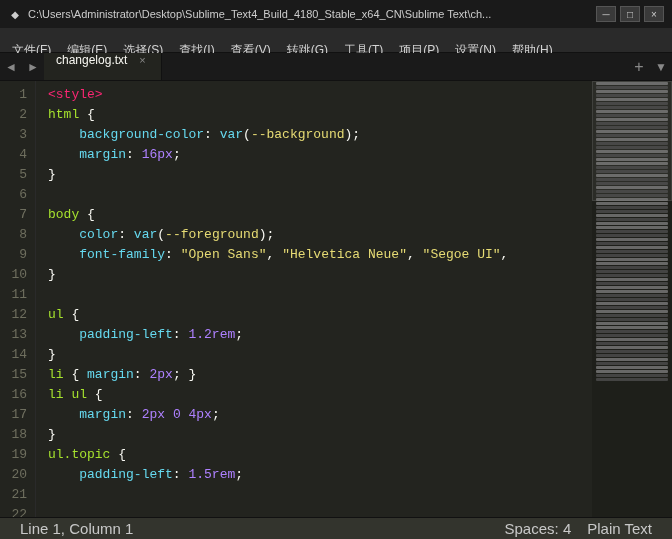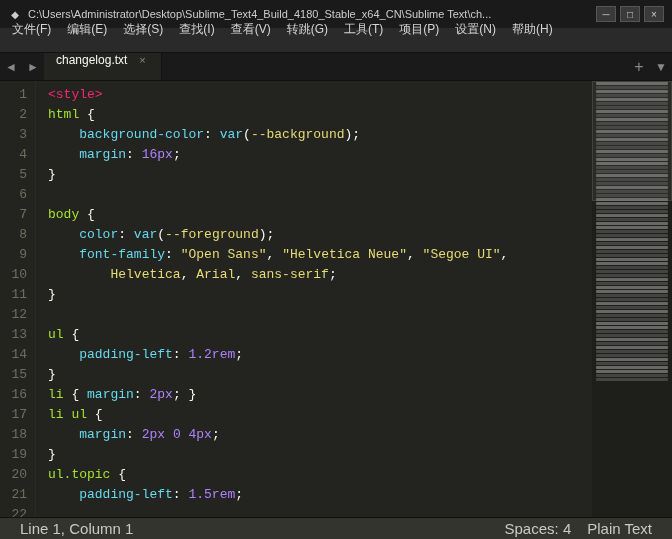--- a/index.html
+++ b/index.html
@@ -60,21 +60,21 @@
       align-items: center;
       justify-content: center;
       cursor: pointer;
     }
 
     
     .menu-bar {
       background: #2a2a2a;
       height: 22px;
       display: flex;
-      align-items: flex-end;
+      align-items: flex-start;
       padding: 12px 4px;
       flex-shrink: 0;
       border-bottom: 1px solid #111;
     }
     .menu-item {
       padding: 2px 8px;
       color: #d4d4d4;
       font-size: 12px;
       cursor: pointer;
       white-space: nowrap;
@@ -325,21 +325,20 @@
   <div class="code-area" id="code-area">
       <span class="code-line"><span class="c-tag">&lt;style&gt;</span></span>
       <span class="code-line"><span class="c-selector">html</span> <span class="c-brace">{</span></span>
       <span class="code-line">    <span class="c-prop">background-color</span><span class="c-colon">:</span> <span class="c-keyword">var</span><span class="c-punct">(</span><span class="c-value">--background</span><span class="c-punct">)</span><span class="c-semi">;</span></span>
       <span class="code-line">    <span class="c-prop">margin</span><span class="c-colon">:</span> <span class="c-num">16px</span><span class="c-semi">;</span></span>
       <span class="code-line"><span class="c-brace">}</span></span>
       <span class="code-line"></span>
       <span class="code-line"><span class="c-selector">body</span> <span class="c-brace">{</span></span>
       <span class="code-line">    <span class="c-prop">color</span><span class="c-colon">:</span> <span class="c-keyword">var</span><span class="c-punct">(</span><span class="c-value">--foreground</span><span class="c-punct">)</span><span class="c-semi">;</span></span>
       <span class="code-line">    <span class="c-prop">font-family</span><span class="c-colon">:</span> <span class="c-string">"Open Sans"</span><span class="c-semi">,</span> <span class="c-string">"Helvetica Neue"</span><span class="c-semi">,</span> <span class="c-string">"Segoe UI"</span><span class="c-semi">,</span></span>
-      <span class="code-line">        <span class="c-value">Helvetica</span><span class="c-semi">,</span> <span class="c-value">Arial</span><span class="c-semi">,</span> <span class="c-value">sans-serif</span><span class="c-semi">;</span></span>
       <span class="code-line"><span class="c-brace">}</span></span>
       <span class="code-line"></span>
       <span class="code-line"><span class="c-selector">ul</span> <span class="c-brace">{</span></span>
       <span class="code-line">    <span class="c-prop">padding-left</span><span class="c-colon">:</span> <span class="c-num">1.2rem</span><span class="c-semi">;</span></span>
       <span class="code-line"><span class="c-brace">}</span></span>
       <span class="code-line"><span class="c-selector">li</span> <span class="c-brace">{</span> <span class="c-prop">margin</span><span class="c-colon">:</span> <span class="c-num">2px</span><span class="c-semi">;</span> <span class="c-brace">}</span></span>
       <span class="code-line"><span class="c-selector">li ul</span> <span class="c-brace">{</span></span>
       <span class="code-line">    <span class="c-prop">margin</span><span class="c-colon">:</span> <span class="c-num">2px</span> <span class="c-num">0</span> <span class="c-num">4px</span><span class="c-semi">;</span></span>
       <span class="code-line"><span class="c-brace">}</span></span>
       <span class="code-line"><span class="c-selector">ul.topic</span> <span class="c-brace">{</span></span>

